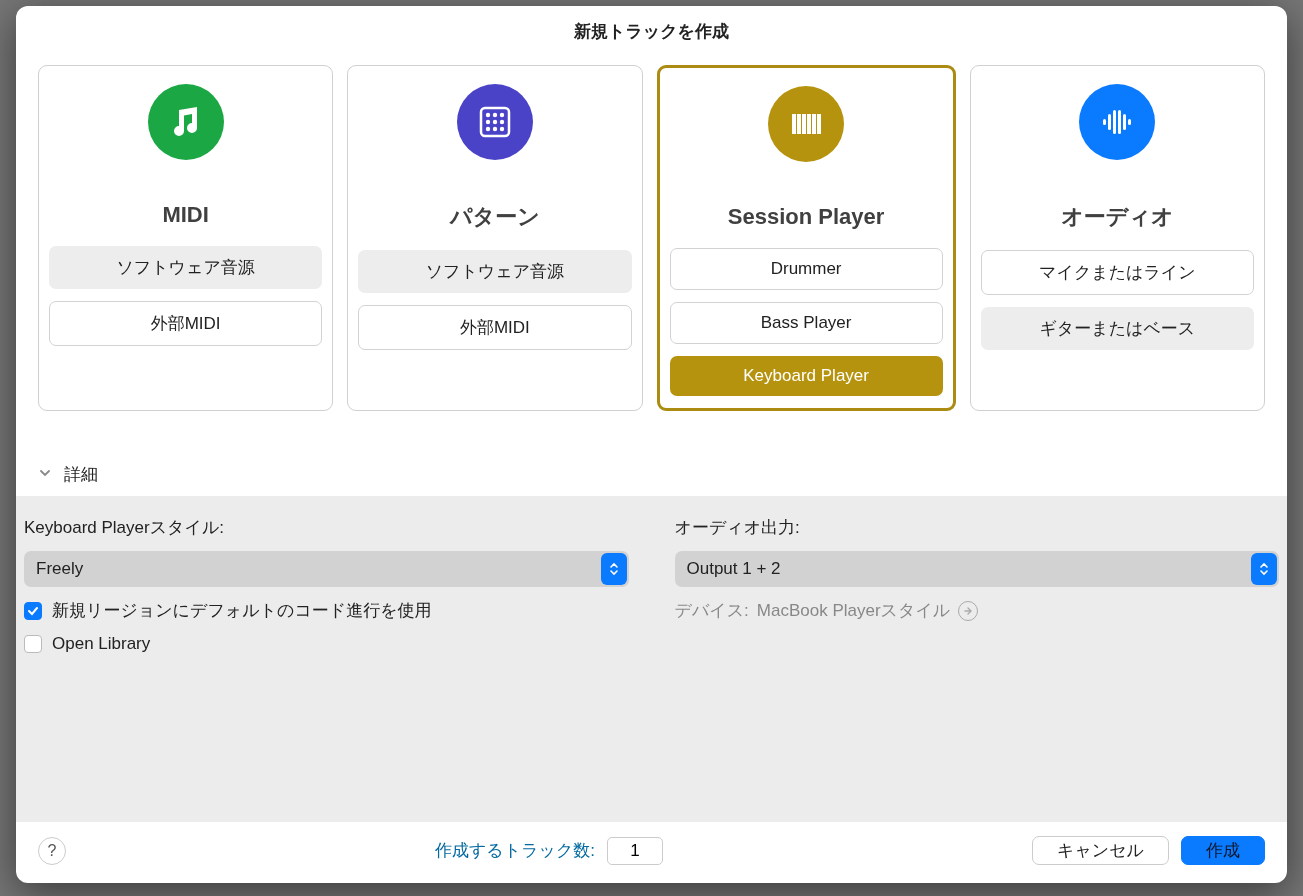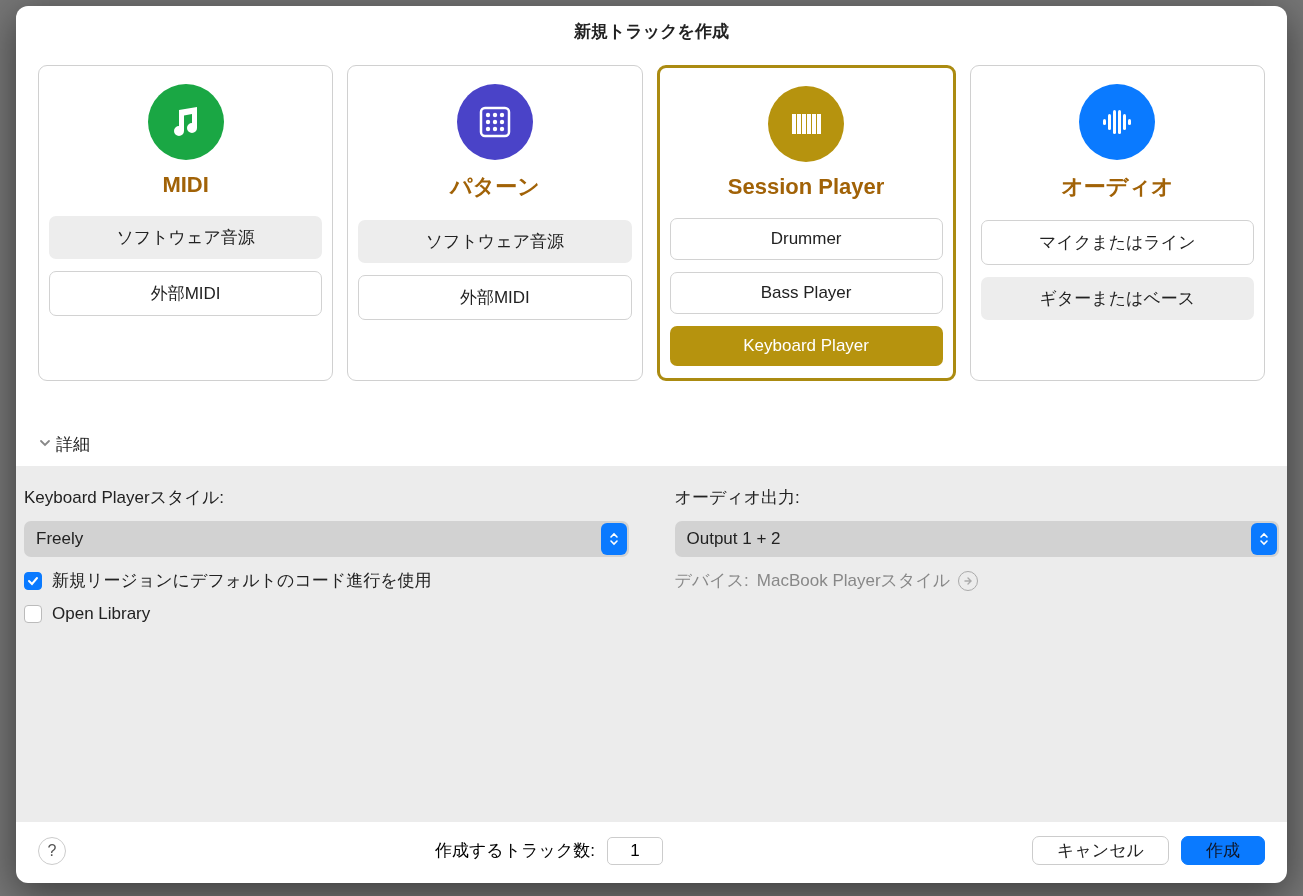--- a/index.html
+++ b/index.html
@@ -54,23 +54,24 @@
       height: 76px;
       border-radius: 50%;
       display: flex;
       align-items: center;
       justify-content: center;
       margin-bottom: 12px;
     }
     .card-title {
       font-size: 22px;
       font-weight: 700;
-      color: #a16207;
+      color: #404040;
       margin-bottom: 18px;
       text-align: center;
+      margin-top: 30px;
     }
     .option-list {
       width: 100%;
       display: flex;
       flex-direction: column;
       gap: 12px;
     }
     .option-button {
       width: 100%;
       background: #ededed;
@@ -89,21 +90,21 @@
     .option-button.selected-option {
       background: #b6930e;
       color: #fff;
       font-weight: 400;
       border: none;
     }
     .details-header {
       display: flex;
       align-items: center;
       padding: 38px 22px 10px 22px;
-      gap: 4px;
+      gap: 12px;
       cursor: pointer;
     }
     .details-label {
       font-size: 17px;
       color: #222;
     }
     .chevron-down {
       display: inline-block;
       transform: rotate(0deg);
     }
@@ -193,21 +194,21 @@
       font-size: 16px;
       color: #555;
       display: flex;
       align-items: center;
       justify-content: center;
       cursor: pointer;
     }
     .footer-spacer { flex: 1; }
     .track-count-label {
       font-size: 17px;
-      color: #000000;
+      color: #0369a1;
     }
     .track-count-input {
       width: 56px;
       height: 28px;
       border: 1px solid #ccc;
       border-radius: 5px;
       text-align: center;
       font-size: 17px;
       background: #fff;
     }

